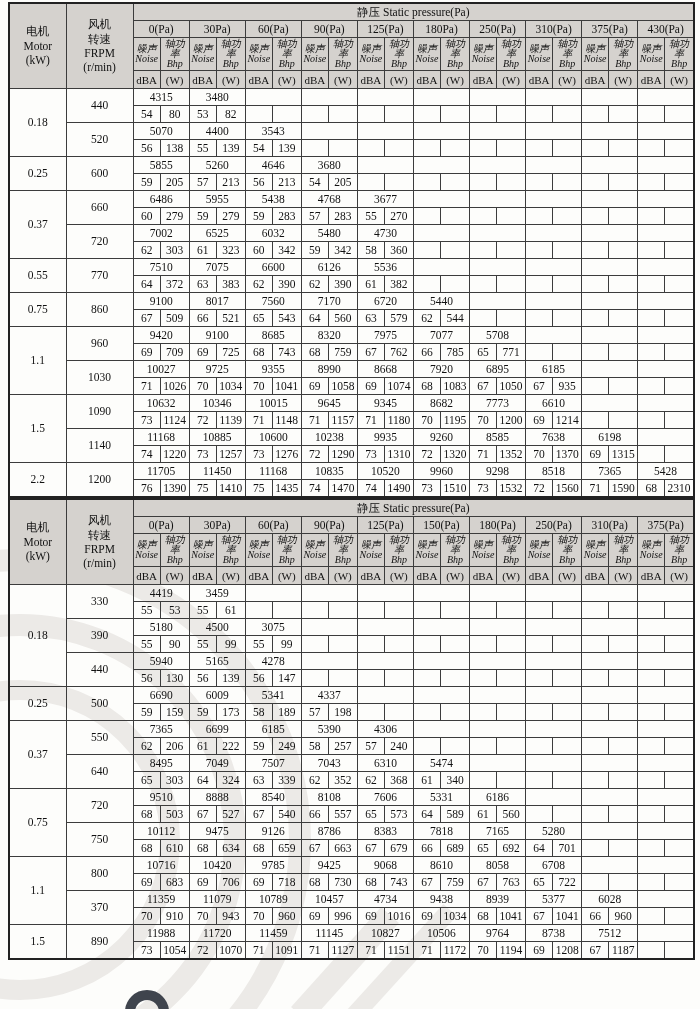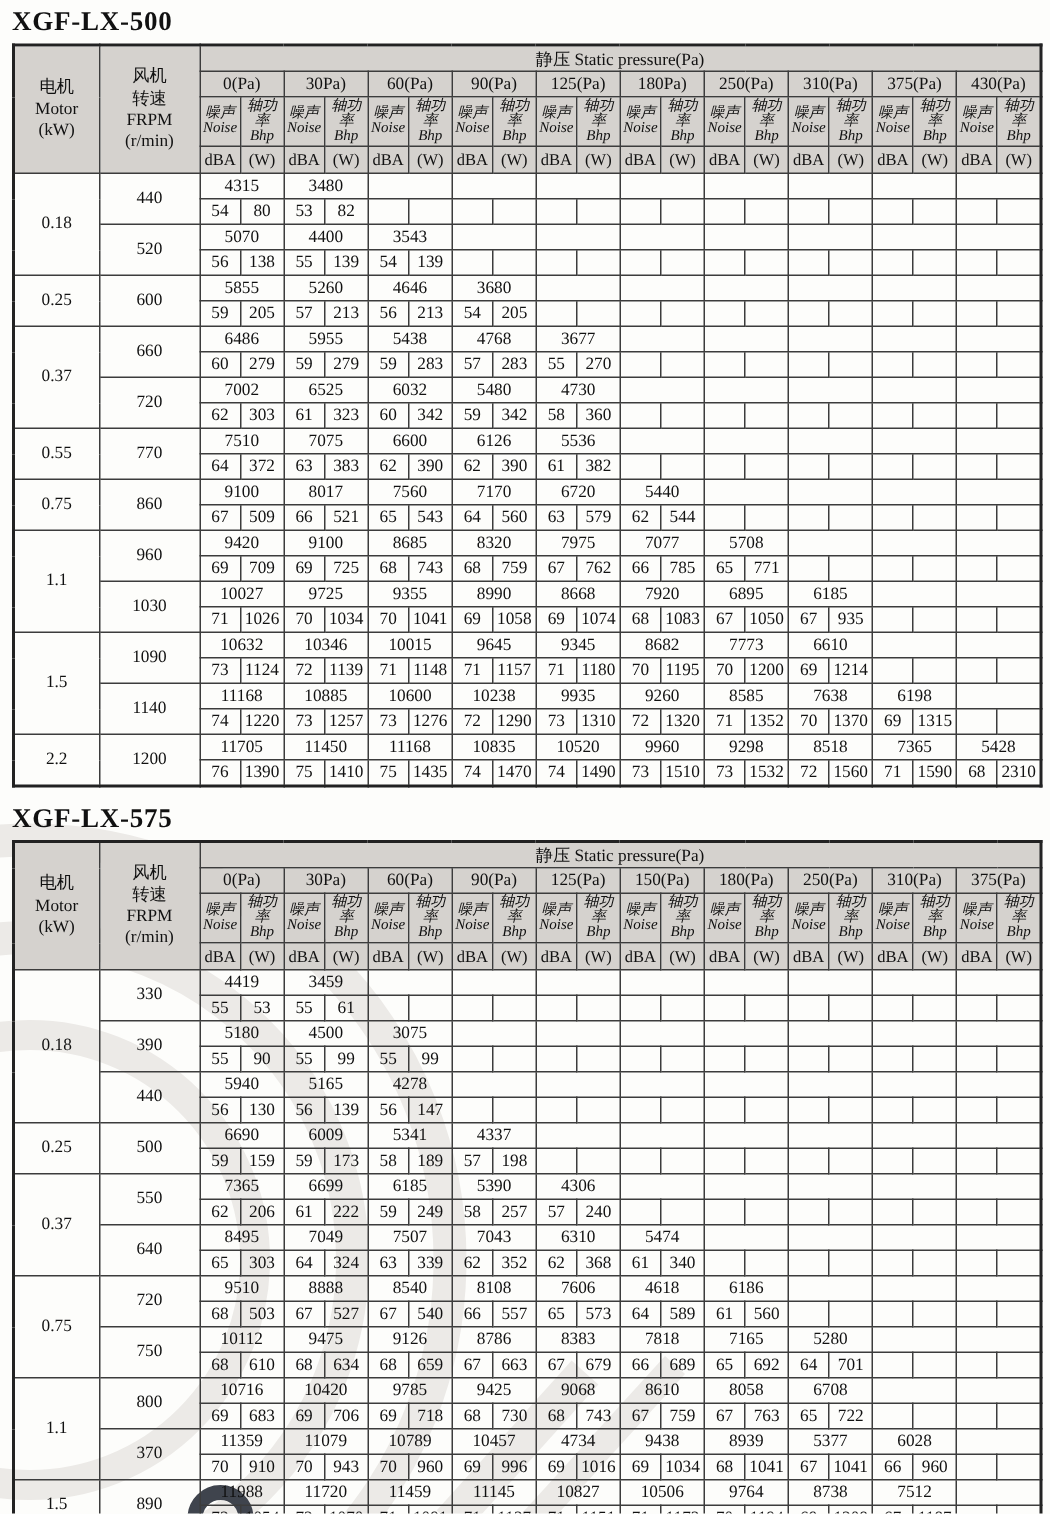--- a/index.html
+++ b/index.html
@@ -50,21 +50,20 @@
     <circle cx="20" cy="840" r="150" stroke-width="20"></circle>
     <circle cx="20" cy="840" r="215" stroke-width="22"></circle>
     <circle cx="20" cy="840" r="280" stroke-width="22"></circle>
     <path d="M300 1015 L390 915" stroke-width="24"></path>
     <path d="M350 1020 L450 910" stroke-width="18"></path>
   </g>
   <circle cx="147" cy="1012" r="17" fill="none" stroke="#3f444d" stroke-width="10"></circle>
 </svg>
 
 <div class="sheet">
-  <h2 class="model">XGF-LX-500</h2>
   <table class="spec">
       <colgroup>
         <col style="width: 57px;">
         <col style="width: 67px;">
         <col style="width: 27px;">
         <col style="width: 29px;">
         <col style="width: 27px;">
         <col style="width: 29px;">
         <col style="width: 27px;">
         <col style="width: 29px;">
@@ -571,21 +570,20 @@
           <td class="c-noise">72</td>
           <td class="c-bhp">1560</td>
           <td class="c-noise">71</td>
           <td class="c-bhp">1590</td>
           <td class="c-noise">68</td>
           <td class="c-bhp">2310</td>
         </tr>
       </tbody>
     </table>
 
-  <h2 class="model second">XGF-LX-575</h2>
   <table class="spec">
       <colgroup>
         <col style="width: 57px;">
         <col style="width: 67px;">
         <col style="width: 27px;">
         <col style="width: 29px;">
         <col style="width: 27px;">
         <col style="width: 29px;">
         <col style="width: 27px;">
         <col style="width: 29px;">
@@ -882,21 +880,21 @@
           <td class="c-bhp"></td>
         </tr>
         <tr class="r-flow">
           <td class="c-motor" rowspan="4">0.75</td>
           <td class="c-rpm" rowspan="2">720</td>
           <td class="c-flow" colspan="2">9510</td>
           <td class="c-flow" colspan="2">8888</td>
           <td class="c-flow" colspan="2">8540</td>
           <td class="c-flow" colspan="2">8108</td>
           <td class="c-flow" colspan="2">7606</td>
-          <td class="c-flow" colspan="2">4618</td>
+          <td class="c-flow" colspan="2">5331</td>
           <td class="c-flow" colspan="2">6186</td>
           <td class="c-flow" colspan="2"></td>
           <td class="c-flow" colspan="2"></td>
           <td class="c-flow" colspan="2"></td>
         </tr>
         <tr class="r-nb">
           <td class="c-noise">68</td>
           <td class="c-bhp">503</td>
           <td class="c-noise">67</td>
           <td class="c-bhp">527</td>

